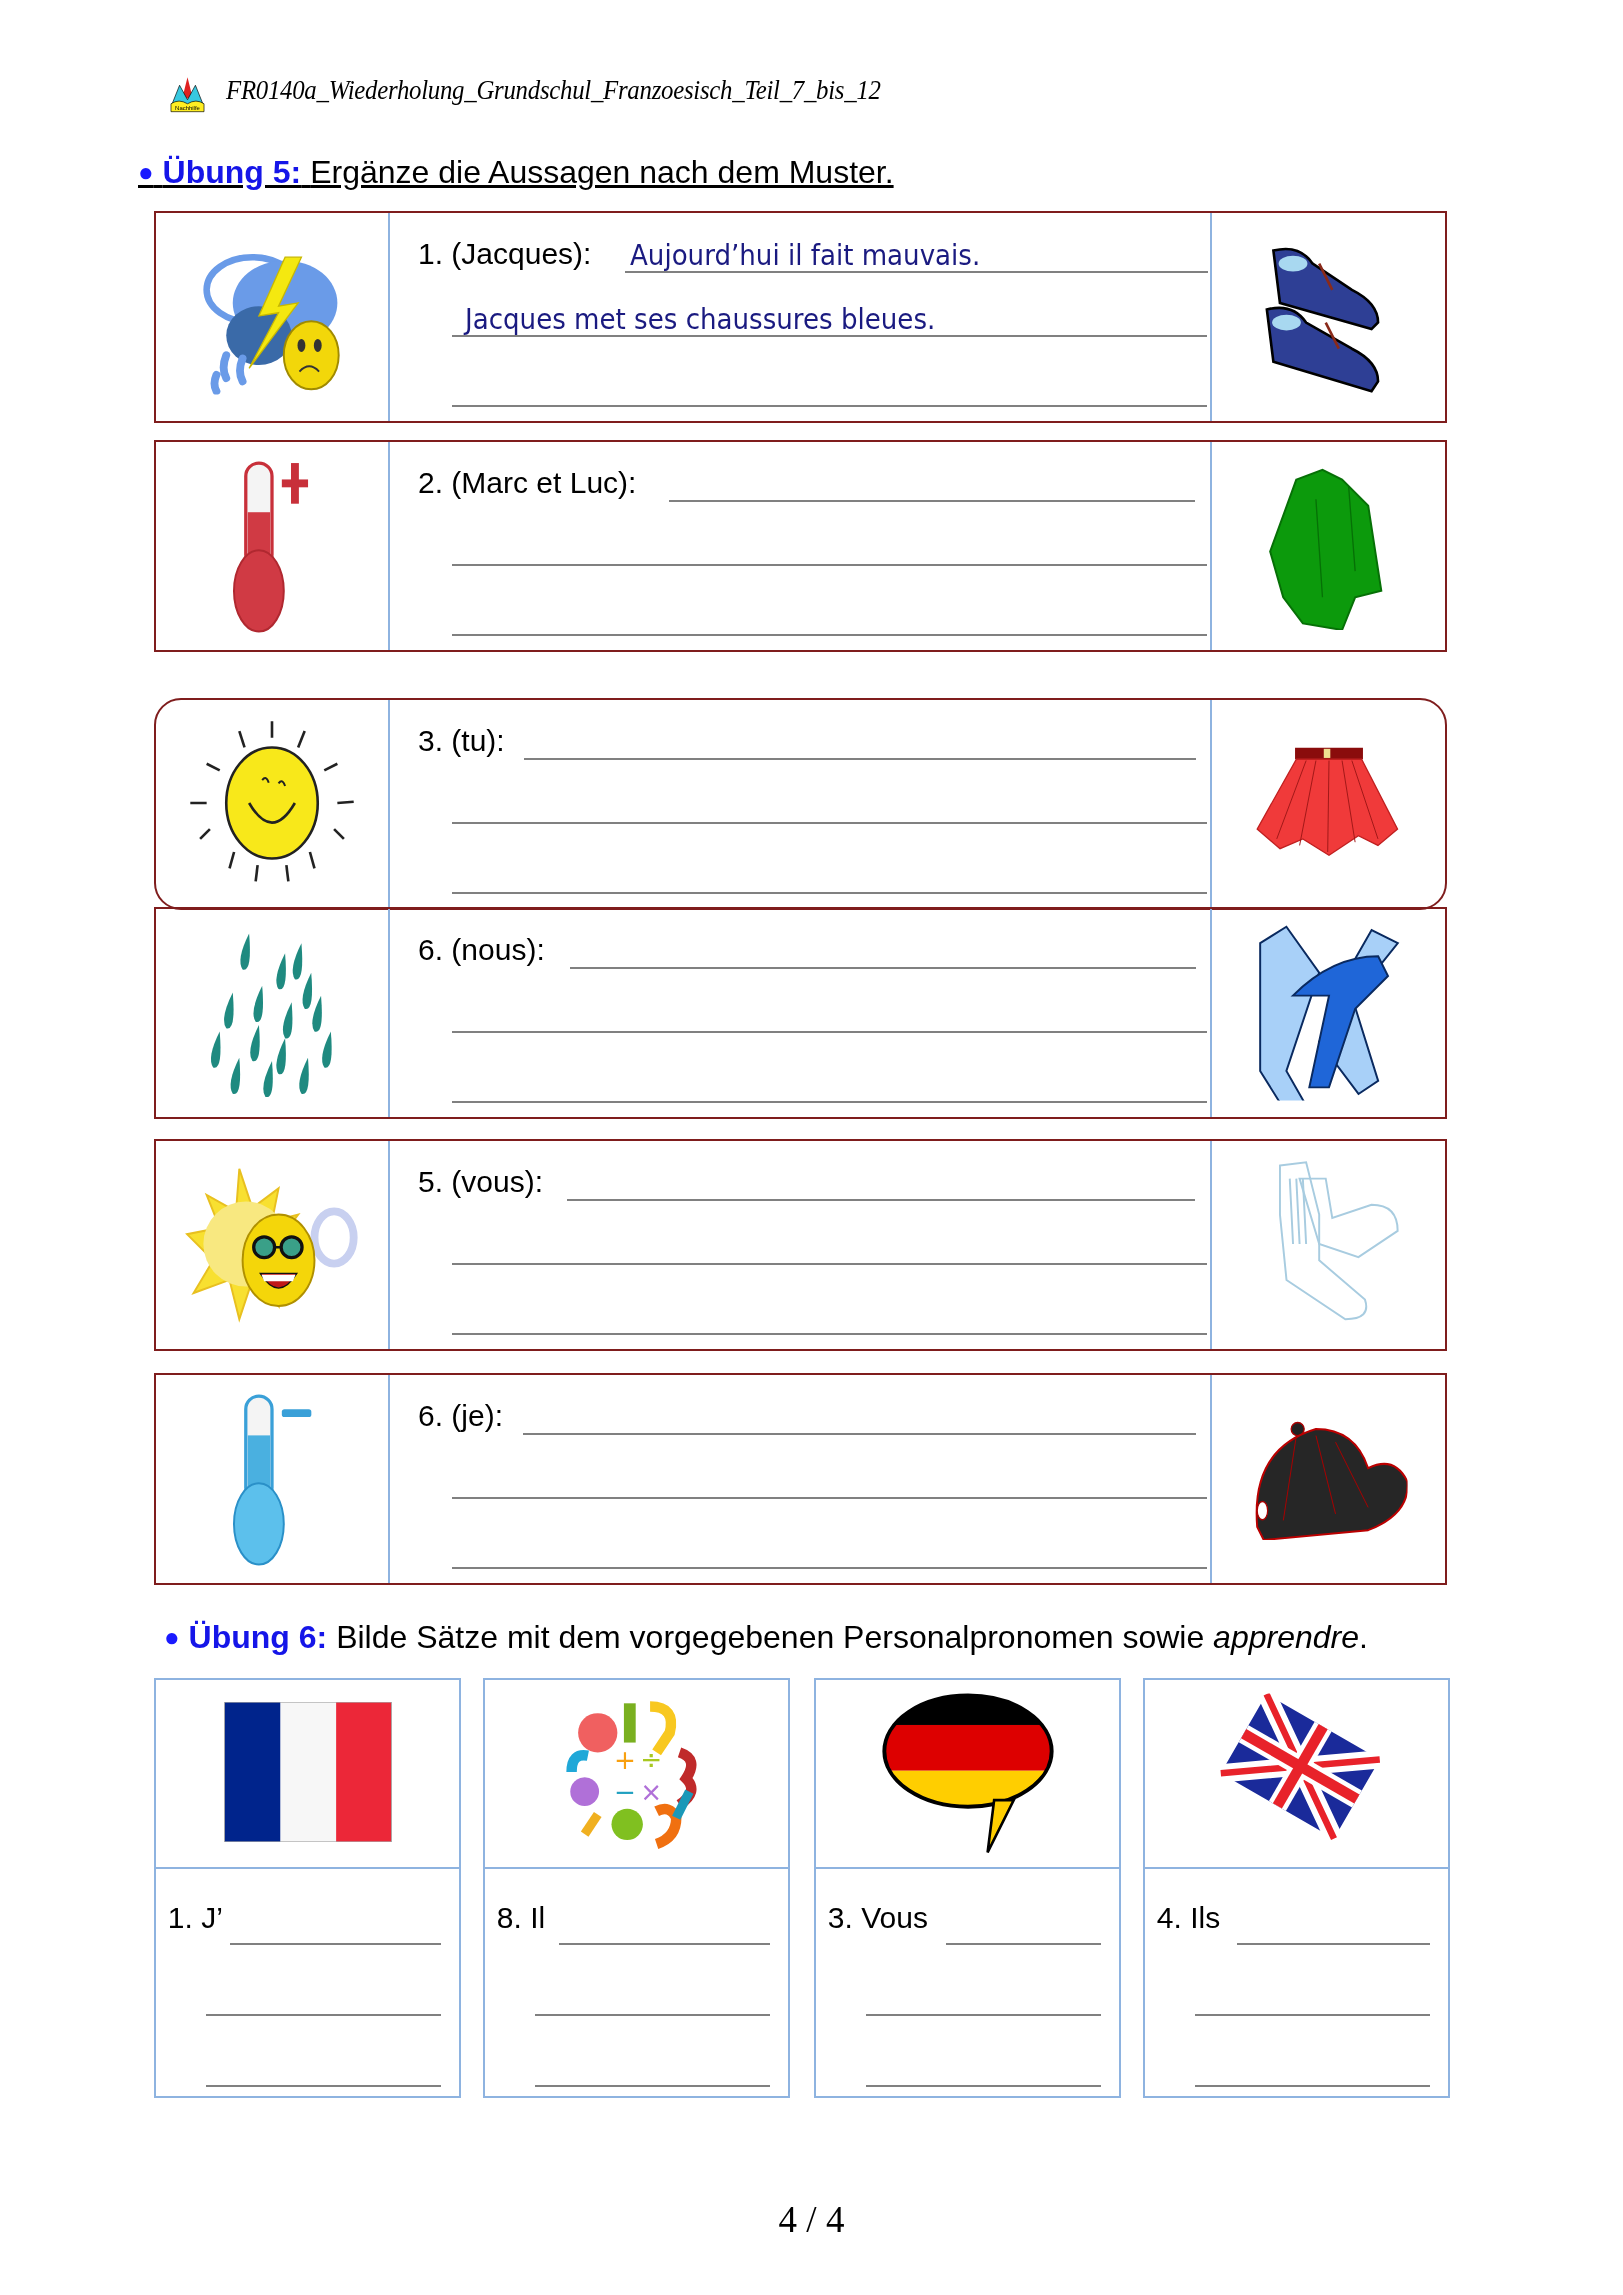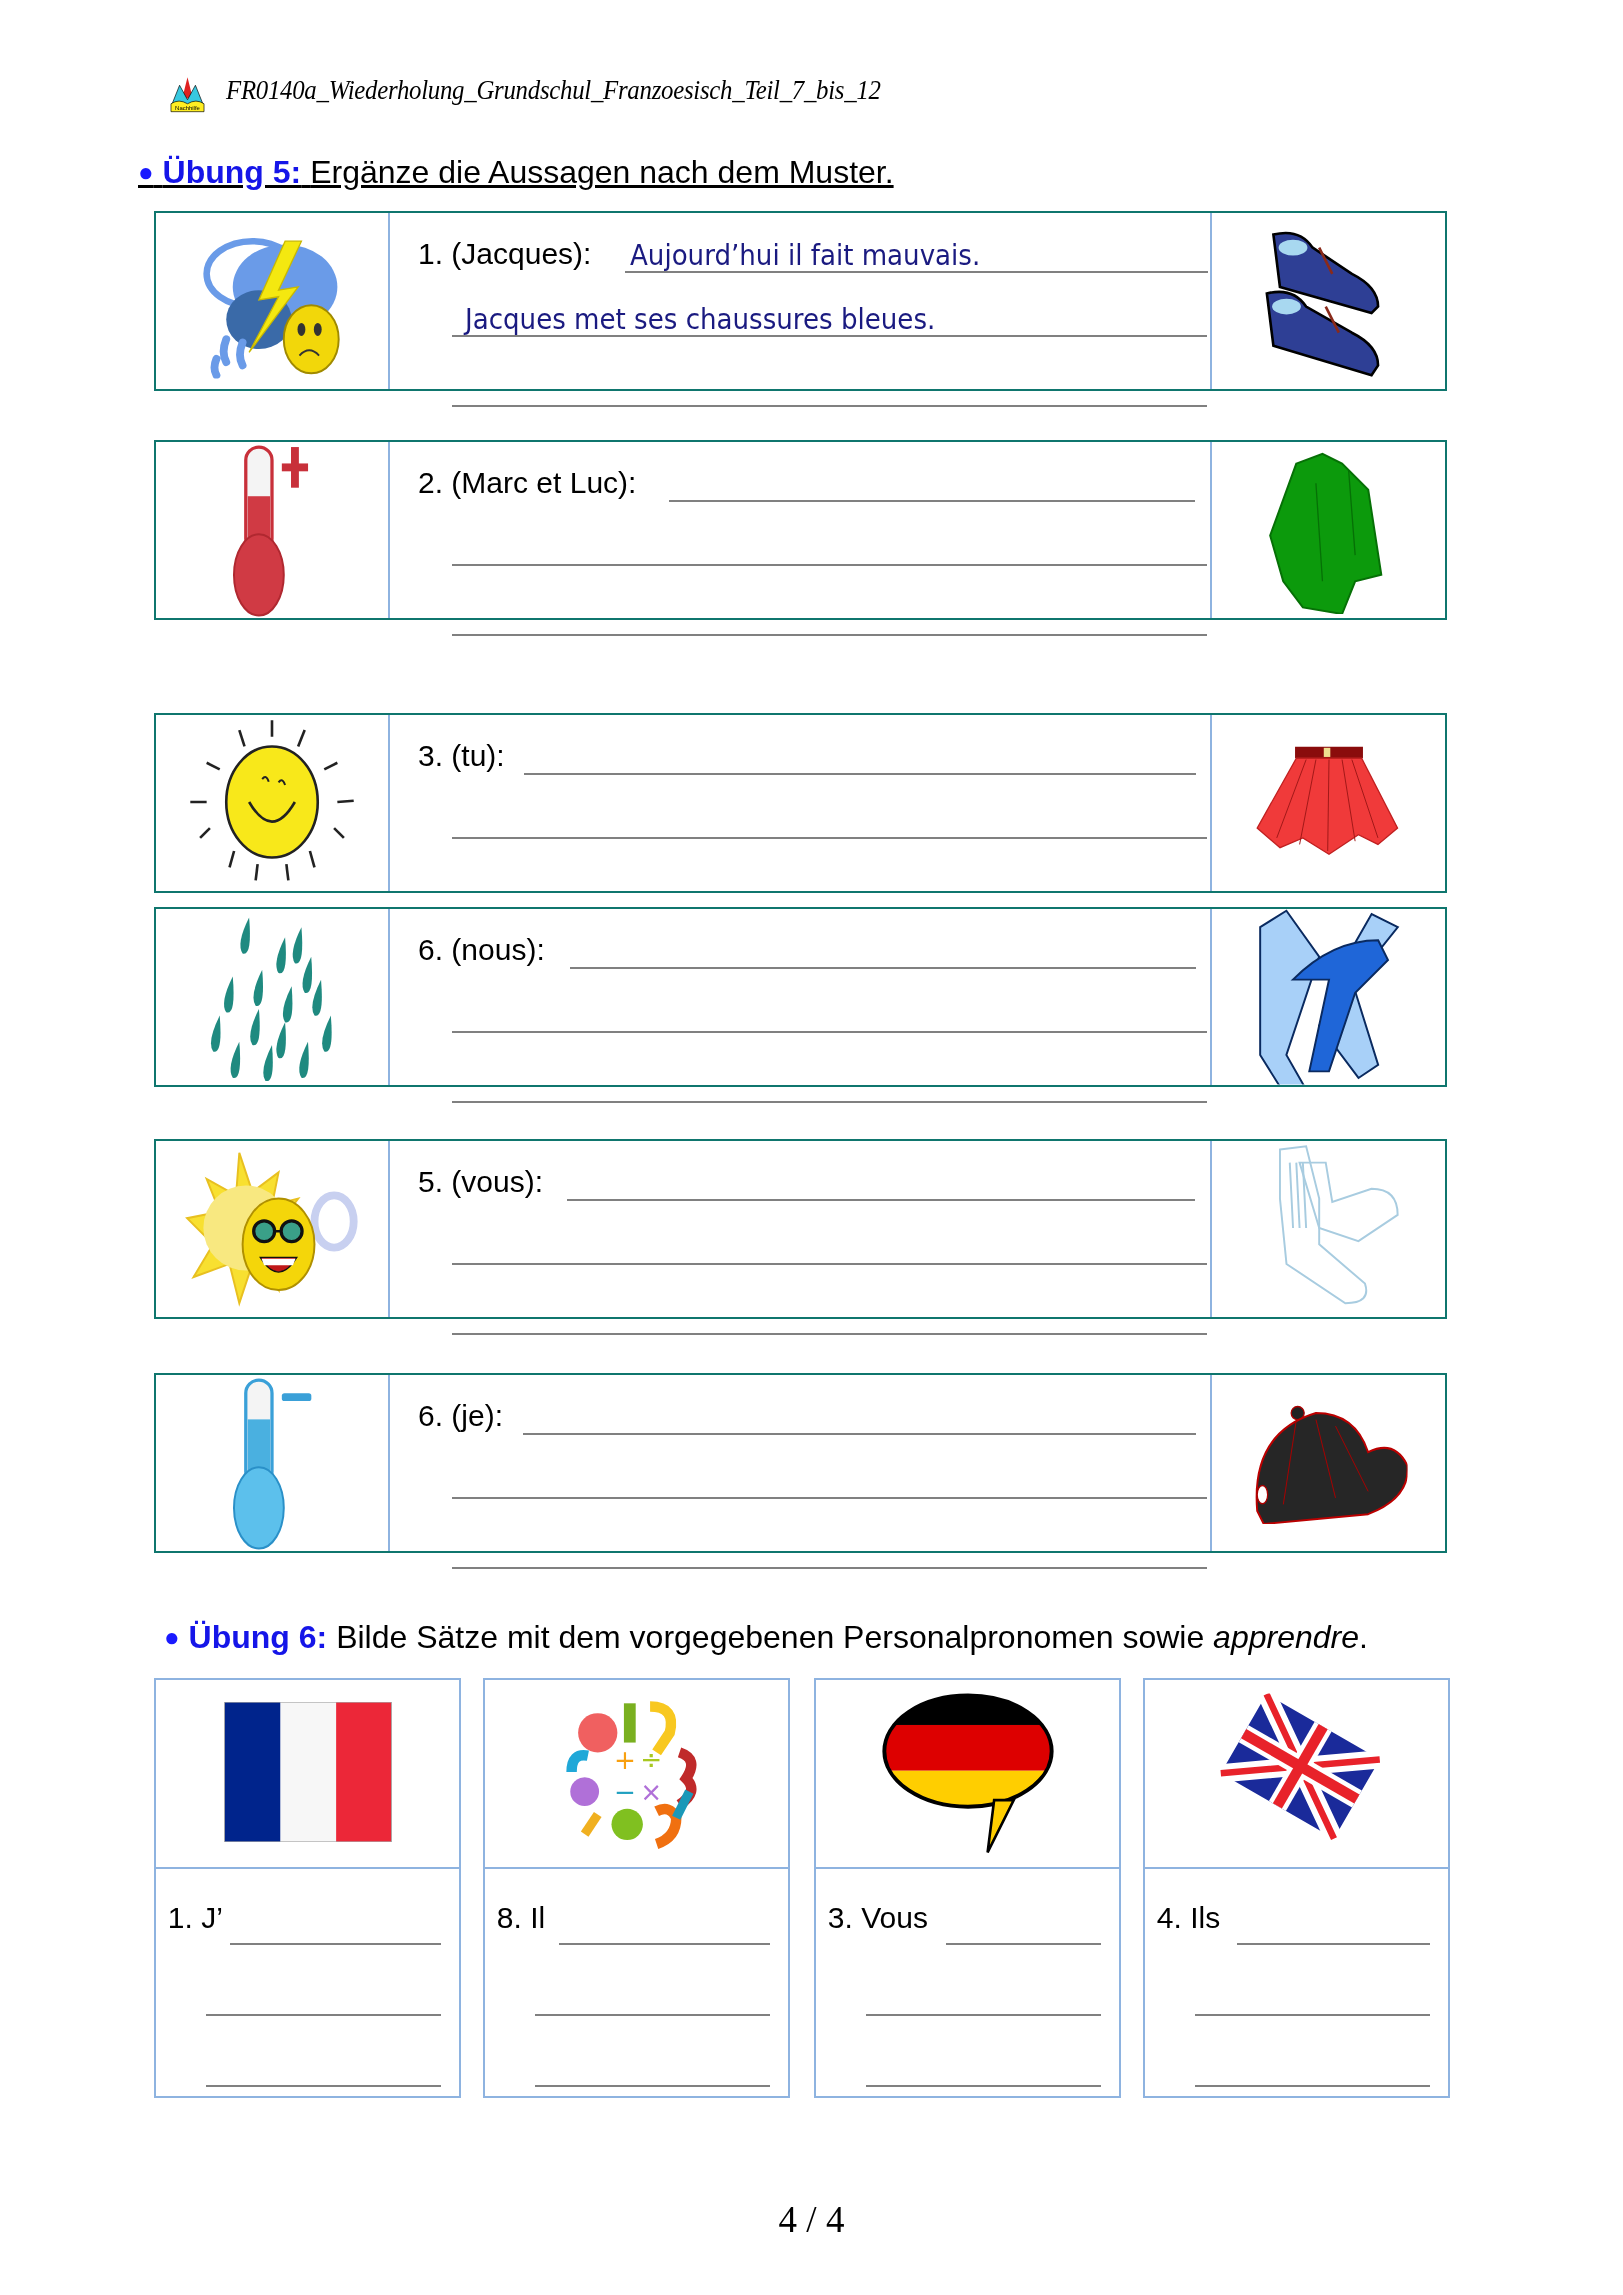--- a/index.html
+++ b/index.html
@@ -7,22 +7,22 @@
          font-family:"Liberation Sans", sans-serif; color:#000; }
   .abs { position:absolute; }
   .hdr-logo { left:169px; top:76px; width:37px; height:37px; }
   .hdr-title { left:226px; top:75px; font-family:"Liberation Serif", serif; font-style:italic;
                font-size:27px; letter-spacing:-0.3px; color:#000; white-space:nowrap; transform:scaleX(0.92); transform-origin:left; }
   .ex-heading { font-size:32px; white-space:nowrap; }
   .ex-heading .bullet { color:#1a1aff; font-size:26px; vertical-align:2px; }
   .ex-heading .num { color:#1515e8; font-weight:bold; }
   .ex-heading .it { font-style:italic; }
 
-  .row { position:absolute; left:154px; width:1293px; height:180px;
-         border:2px solid #0f766e; box-sizing:border-box; }
+  .row { position:absolute; left:154px; width:1293px; height:212px;
+         border:2px solid #7f1d1d; box-sizing:border-box; }
   .row .cell-l { position:absolute; left:0; top:0; width:234px; height:100%; border-right:2px solid #8eb3e0; box-sizing:border-box; }
   .row .cell-r { position:absolute; right:0; top:0; width:235px; height:100%; border-left:2px solid #8eb3e0; box-sizing:border-box; }
   .row .prompt { position:absolute; left:262px; top:23.6px; font-size:30px; white-space:nowrap; }
   .line { position:absolute; height:2px; background:#808080; }
   .hw { position:absolute; font-family:"DejaVu Sans", sans-serif; color:#1a1a80; font-size:29px; white-space:nowrap; transform:scaleX(0.9); transform-origin:left; }
   .icon-box { position:absolute; left:50%; top:50%; transform:translate(-50%,-50%); }
 
   .box6 { position:absolute; top:1678px; width:307px; height:420px; border:2px solid #8eb3e0; box-sizing:border-box; }
   .box6 .split { position:absolute; left:0; right:0; top:187px; height:2px; background:#8eb3e0; }
   .box6 .label { position:absolute; left:11.8px; top:221px; font-size:30px; white-space:nowrap; }
@@ -101,21 +101,21 @@
   <div class="cell-r">
     <div class="icon-box">
       <svg width="144" height="170" viewBox="0 0 220 260">
         <path d="M60,30 l40,-15 l30,15 l40,40 l20,130 l-40,10 l-20,50 l-60,-10 l-30,-40 l-20,-70 z" fill="#0c9a0c" stroke="#067006" stroke-width="3"></path>
         <path d="M90,60 l10,150 M140,40 l10,130" stroke="#067006" stroke-width="2" fill="none"></path>
       </svg>
     </div>
   </div>
 </div>
 
-<div class="row" style="top:713px;">
+<div class="row" style="top:698px;border-radius:27px;">
   <div class="cell-l">
     <div class="icon-box">
       <svg width="183" height="170" viewBox="0 0 280 260">
         <g stroke="#222" stroke-width="4">
           <line x1="140" y1="5" x2="140" y2="30"></line>
             <line x1="90" y1="20" x2="98" y2="45"></line>
             <line x1="190" y1="20" x2="180" y2="45"></line>
           <line x1="40" y1="70" x2="60" y2="80"></line>
             <line x1="240" y1="70" x2="220" y2="80"></line>
           <line x1="15" y1="130" x2="40" y2="130"></line>

